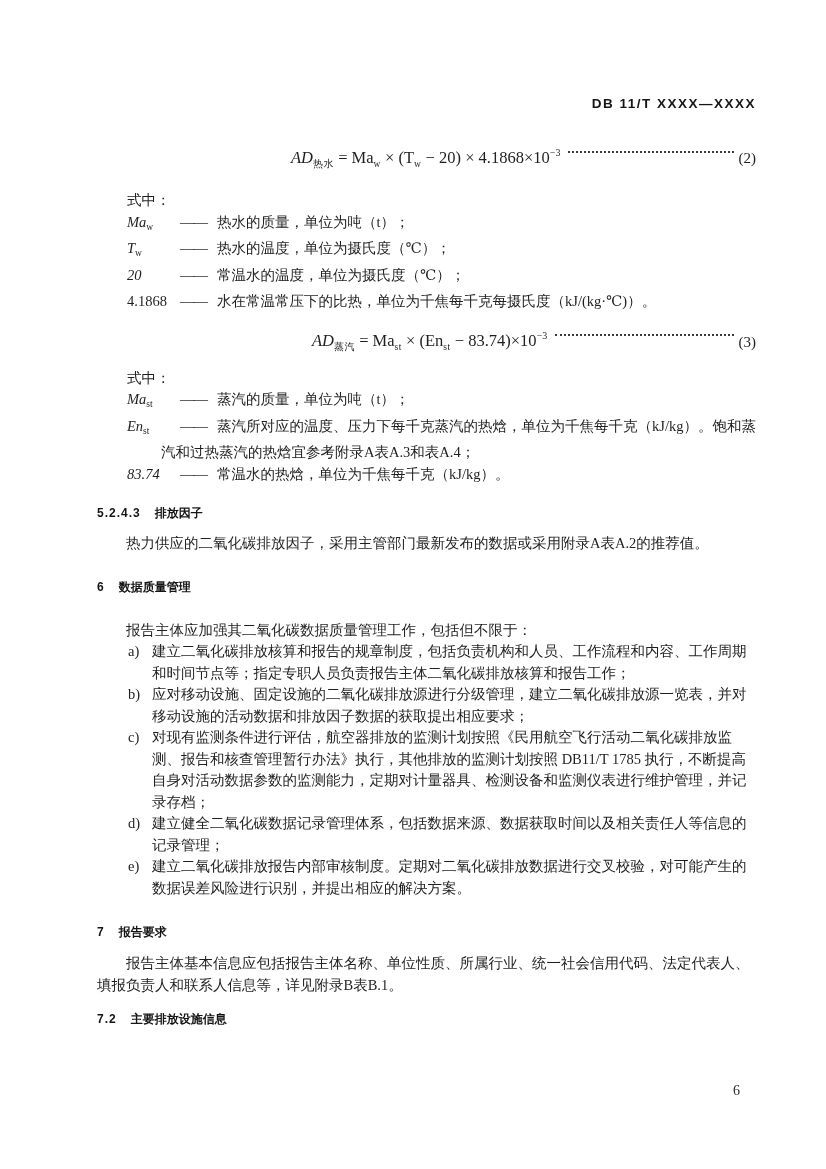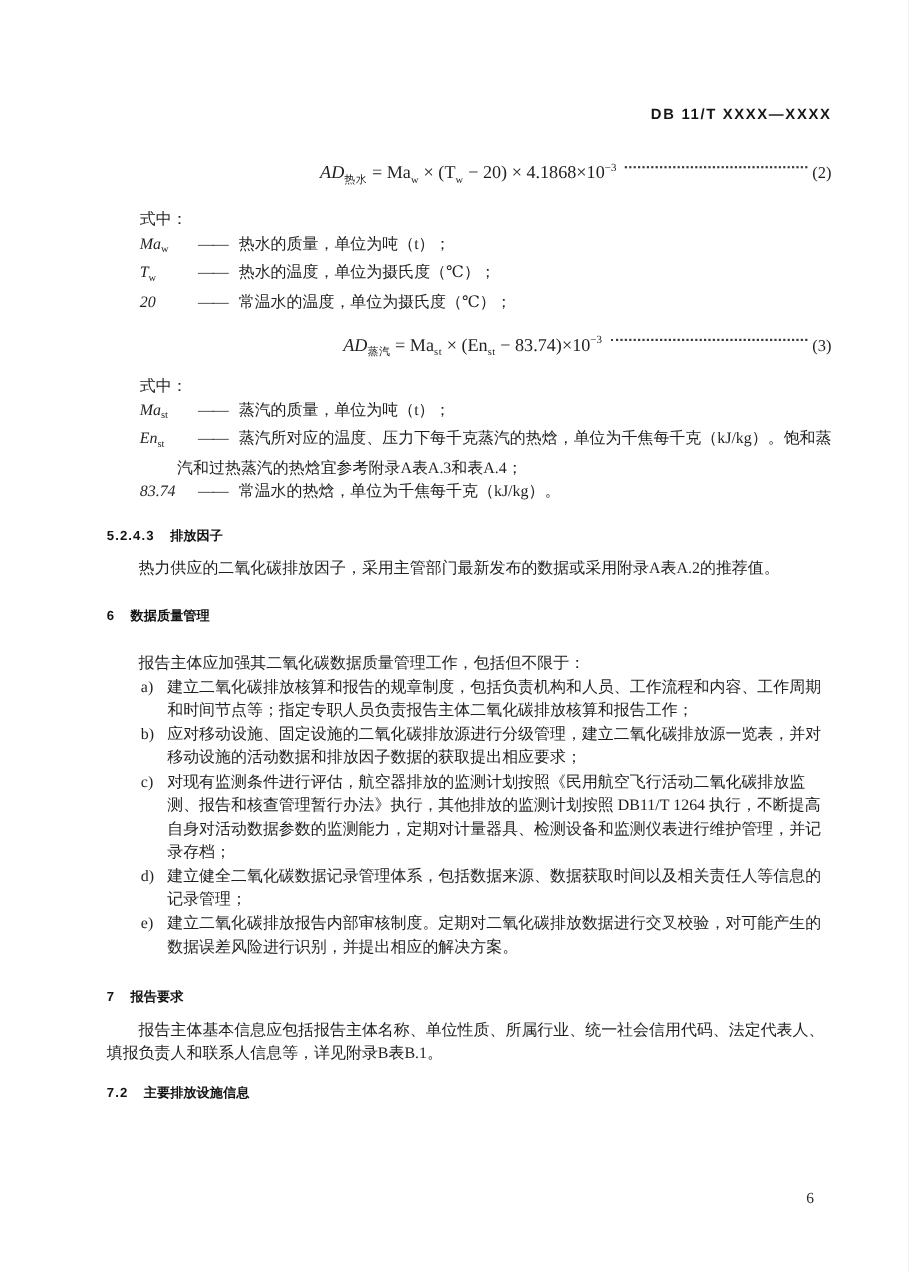--- a/index.html
+++ b/index.html
@@ -106,20 +106,23 @@
   <div class="w-label">式中：</div>
   <div class="w-row">
     <span class="term"><span>Ma</span><sub>w</sub></span><span class="w-dash">——</span><span class="w-def">热水的质量，单位为吨（t）；</span>
   </div>
   <div class="w-row">
     <span class="term"><span>T</span><sub>w</sub></span><span class="w-dash">——</span><span class="w-def">热水的温度，单位为摄氏度（℃）；</span>
   </div>
   <div class="w-row">
     <span class="term"><span>20</span><sub></sub></span><span class="w-dash">——</span><span class="w-def">常温水的温度，单位为摄氏度（℃）；</span>
   </div>
+  <div class="w-row">
+    <span class="term rm"><span>4.1868</span><sub></sub></span><span class="w-dash">——</span><span class="w-def">水在常温常压下的比热，单位为千焦每千克每摄氏度（kJ/(kg·℃)）。</span>
+  </div>
 
 
   <div class="formula f3">
     <span class="f-main"><span class="f-var">AD</span><sub class="cjk">蒸汽</sub><span> = Ma</span><sub>st</sub><span> × (En</span><sub>st</sub><span> − 83.74)×10</span><sup>−3</sup></span>
     <span class="leader"></span>
     <span class="f-num">(3)</span>
   </div>
 
   <div class="w-label second">式中：</div>
   <div class="w-row">
@@ -142,21 +145,21 @@
   </div>
   <div class="para p-intro">报告主体应加强其二氧化碳数据质量管理工作，包括但不限于：</div>
 
   <div class="li">
     <span class="li-label">a)</span><span>建立二氧化碳排放核算和报告的规章制度，包括负责机构和人员、工作流程和内容、工作周期和时间节点等；指定专职人员负责报告主体二氧化碳排放核算和报告工作；</span>
   </div>
   <div class="li">
     <span class="li-label">b)</span><span>应对移动设施、固定设施的二氧化碳排放源进行分级管理，建立二氧化碳排放源一览表，并对移动设施的活动数据和排放因子数据的获取提出相应要求；</span>
   </div>
   <div class="li">
-    <span class="li-label">c)</span><span>对现有监测条件进行评估，航空器排放的监测计划按照《民用航空飞行活动二氧化碳排放监测、报告和核查管理暂行办法》执行，其他排放的监测计划按照 DB11/T 1264 执行，不断提高自身对活动数据参数的监测能力，定期对计量器具、检测设备和监测仪表进行维护管理，并记录存档；</span>
+    <span class="li-label">c)</span><span>对现有监测条件进行评估，航空器排放的监测计划按照《民用航空飞行活动二氧化碳排放监测、报告和核查管理暂行办法》执行，其他排放的监测计划按照 DB11/T 1785 执行，不断提高自身对活动数据参数的监测能力，定期对计量器具、检测设备和监测仪表进行维护管理，并记录存档；</span>
   </div>
   <div class="li">
     <span class="li-label">d)</span><span>建立健全二氧化碳数据记录管理体系，包括数据来源、数据获取时间以及相关责任人等信息的记录管理；</span>
   </div>
   <div class="li">
     <span class="li-label">e)</span><span>建立二氧化碳排放报告内部审核制度。定期对二氧化碳排放数据进行交叉校验，对可能产生的数据误差风险进行识别，并提出相应的解决方案。</span>
   </div>
 
   <div class="h h-7">
     <span class="num">7</span><span>报告要求</span>

